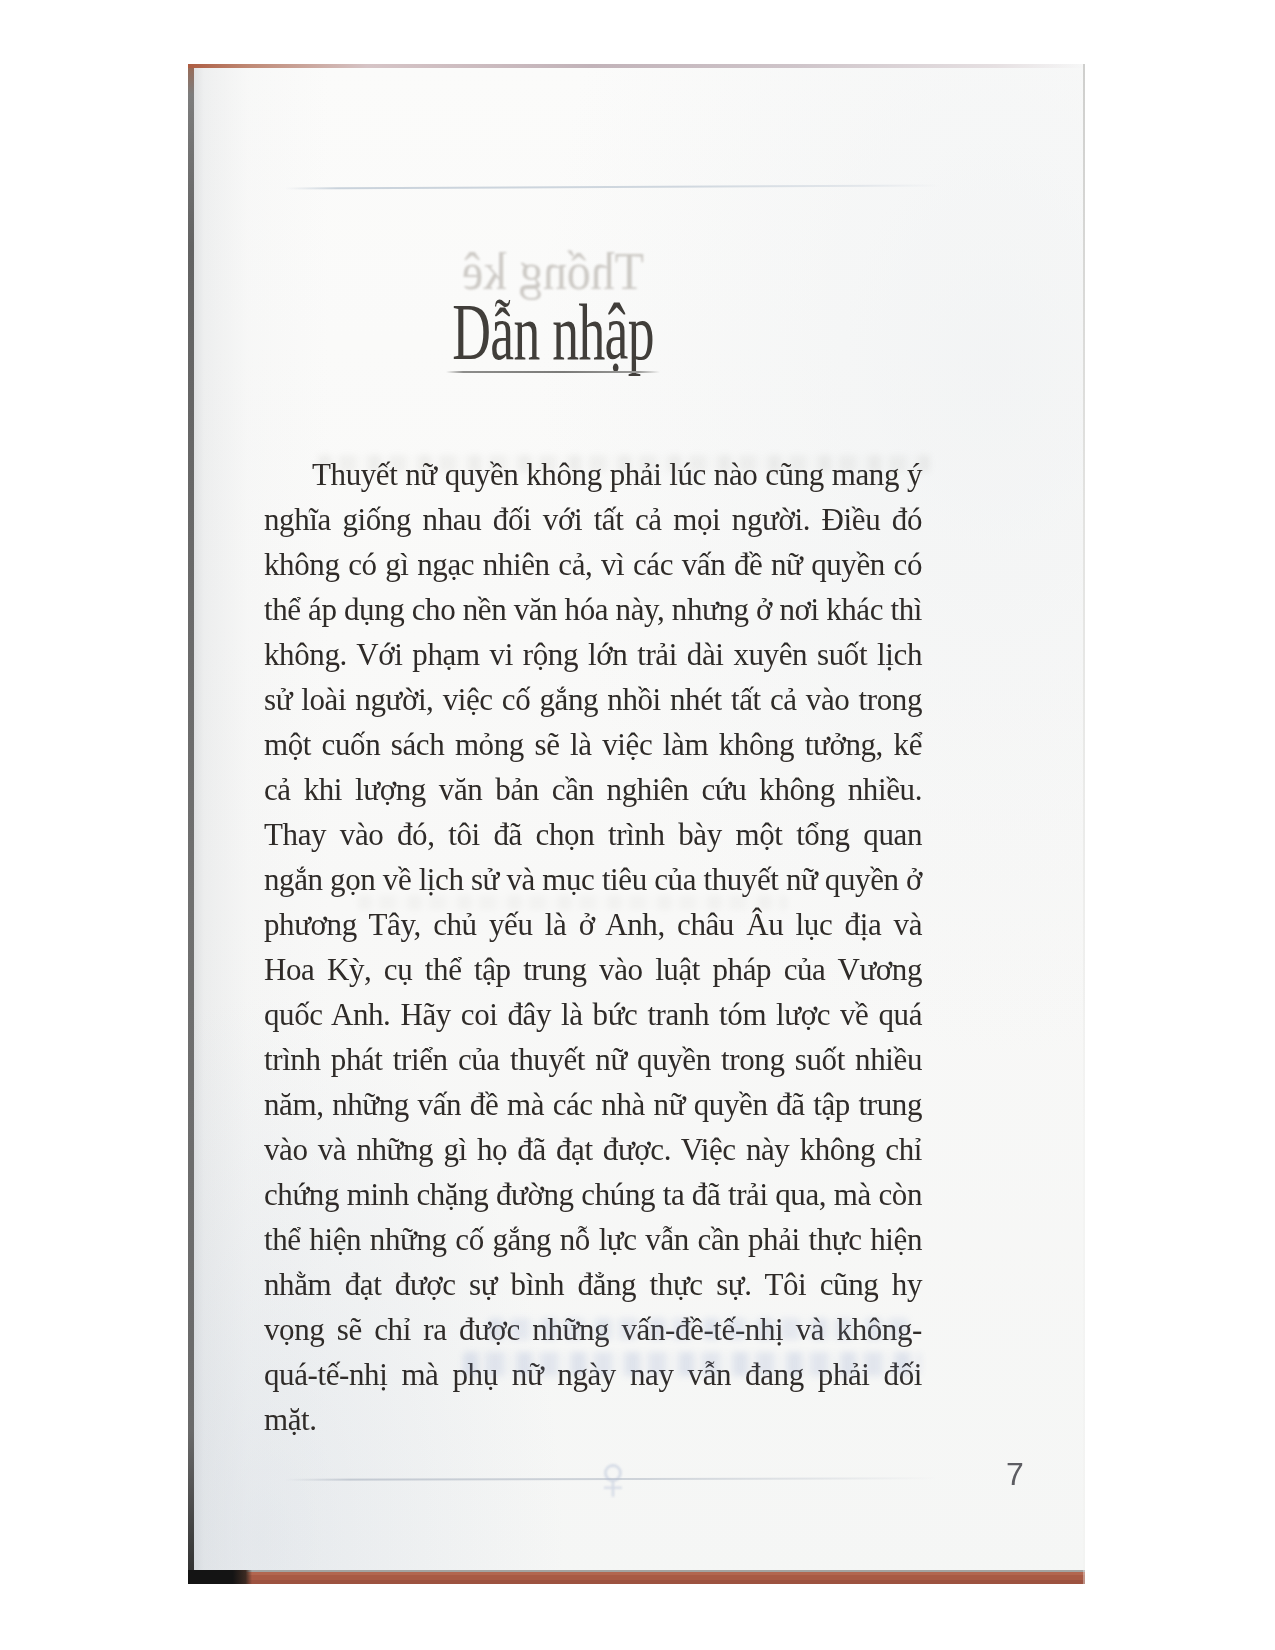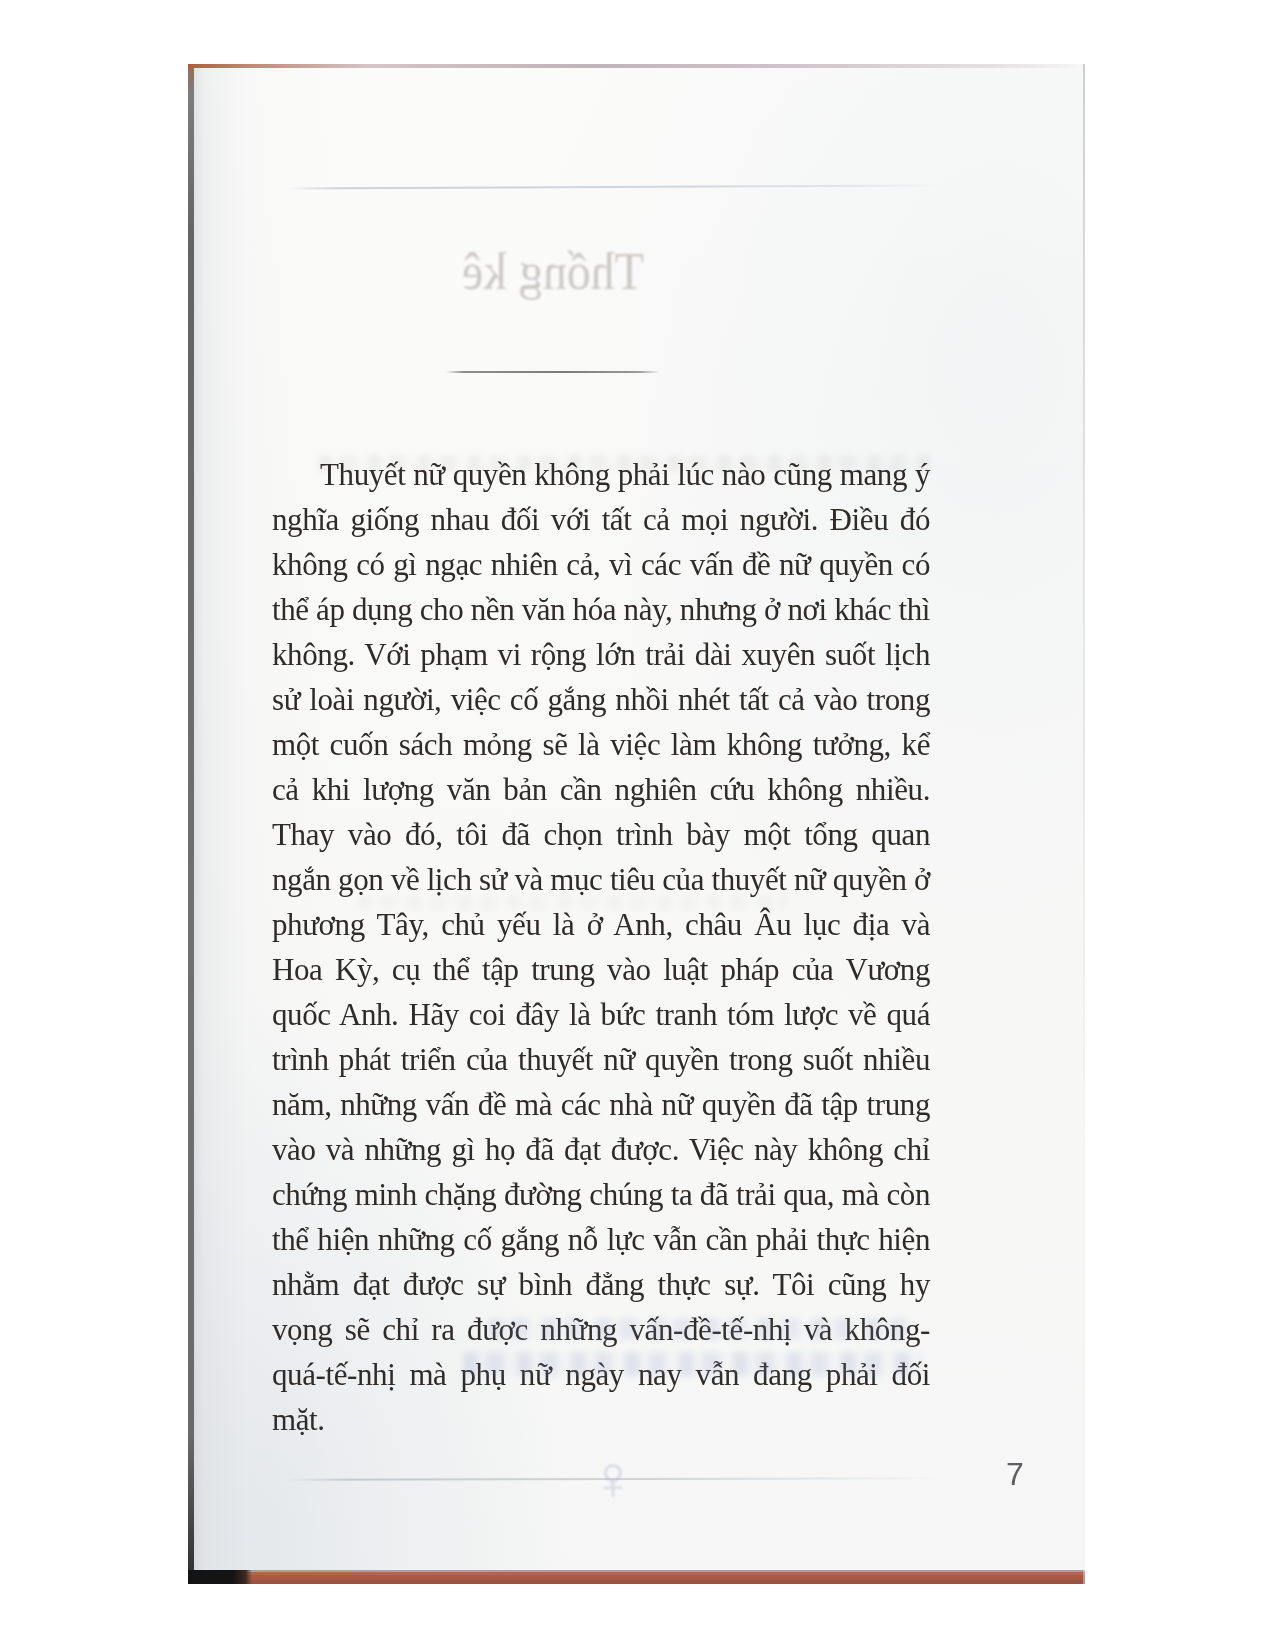--- a/index.html
+++ b/index.html
@@ -29,21 +29,21 @@
         line-height:56px;white-space:nowrap;pointer-events:none;}
   .ghost-title .flip{display:inline-block;transform:scaleX(-0.92);
         font-size:52px;color:rgba(168,163,154,0.55);filter:blur(1.1px);}
   .title{position:absolute;left:365px;top:228px;margin:0;transform:translateX(-50%);
         line-height:80px;white-space:nowrap;font-weight:400;}
   .title .condense{display:inline-block;transform:scaleX(0.67);
         font-size:80px;color:#413e3a;letter-spacing:-1px;}
   .title-underline{position:absolute;left:258px;top:307px;width:214px;height:2px;
         background:linear-gradient(90deg,rgba(140,140,140,0) 0%,#8d8d8b 8%,#7b7b79 55%,#9a9a98 90%,rgba(160,160,160,0) 100%);}
   
-  .body-text{position:absolute;left:84px;top:388px;width:658px;margin:0;
+  .body-text{position:absolute;left:76px;top:388px;width:658px;margin:0;
         font-size:31px;line-height:45px;letter-spacing:-0.4px;color:#2f2b28;
         text-align:justify;text-indent:48px;}
   
   .smudge{position:absolute;filter:blur(3px);border-radius:4px;pointer-events:none;
         background-image:repeating-linear-gradient(90deg,
           rgba(142,142,136,0.20) 0 13px, rgba(142,142,136,0.02) 13px 21px,
           rgba(142,142,136,0.16) 21px 38px, rgba(142,142,136,0.03) 38px 50px);}
   .s1{left:130px;top:391px;width:612px;height:17px;opacity:.55;}
   .s2{left:170px;top:831px;width:430px;height:15px;opacity:.32;}
   .smudge.blue{background-image:repeating-linear-gradient(90deg,
@@ -70,20 +70,23 @@
 
     <div class="edge-left"></div>
     <div class="edge-top"></div>
 
     <div class="rule rule-top"></div>
 
     <div class="ghost-title">
       <span class="flip">Thống kê</span>
     </div>
 
+    <h1 class="title">
+      <span class="condense">Dẫn nhập</span>
+    </h1>
     <div class="title-underline"></div>
 
     <div class="smudge s1"></div>
     <div class="smudge s2"></div>
 
     <p class="body-text">Thuyết nữ quyền không phải lúc nào cũng mang ý nghĩa giống nhau đối với tất cả mọi người. Điều đó không có gì ngạc nhiên cả, vì các vấn đề nữ quyền có thể áp dụng cho nền văn hóa này, nhưng ở nơi khác thì không. Với phạm vi rộng lớn trải dài xuyên suốt lịch sử loài người, việc cố gắng nhồi nhét tất cả vào trong một cuốn sách mỏng sẽ là việc làm không tưởng, kể cả khi lượng văn bản cần nghiên cứu không nhiều. Thay vào đó, tôi đã chọn trình bày một tổng quan ngắn gọn về lịch sử và mục tiêu của thuyết nữ quyền ở phương Tây, chủ yếu là ở Anh, châu Âu lục địa và Hoa Kỳ, cụ thể tập trung vào luật pháp của Vương quốc Anh. Hãy coi đây là bức tranh tóm lược về quá trình phát triển của thuyết nữ quyền trong suốt nhiều năm, những vấn đề mà các nhà nữ quyền đã tập trung vào và những gì họ đã đạt được. Việc này không chỉ chứng minh chặng đường chúng ta đã trải qua, mà còn thể hiện những cố gắng nỗ lực vẫn cần phải thực hiện nhằm đạt được sự bình đẳng thực sự. Tôi cũng hy vọng sẽ chỉ ra được những vấn-đề-tế-nhị và không-quá-tế-nhị mà phụ nữ ngày nay vẫn đang phải đối mặt.</p>
 
     <div class="smudge blue b1"></div>
     <div class="smudge blue b2"></div>
 

